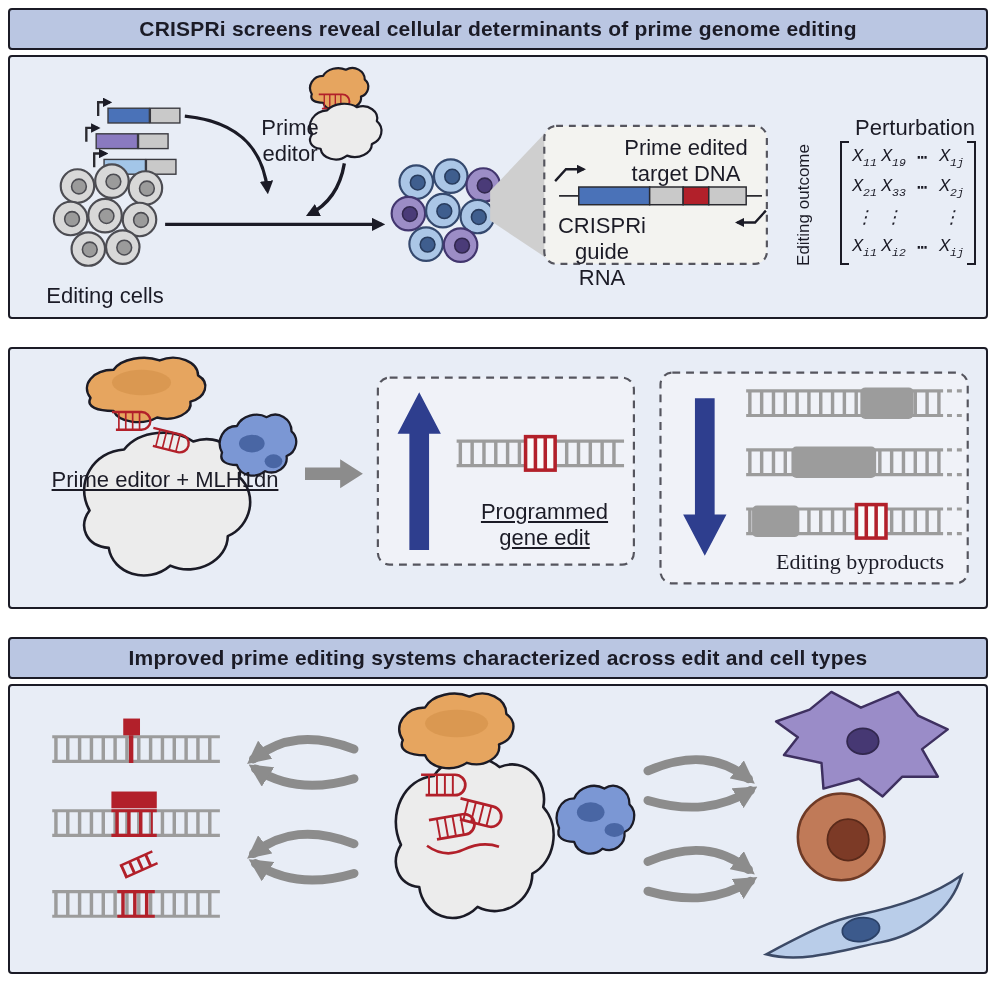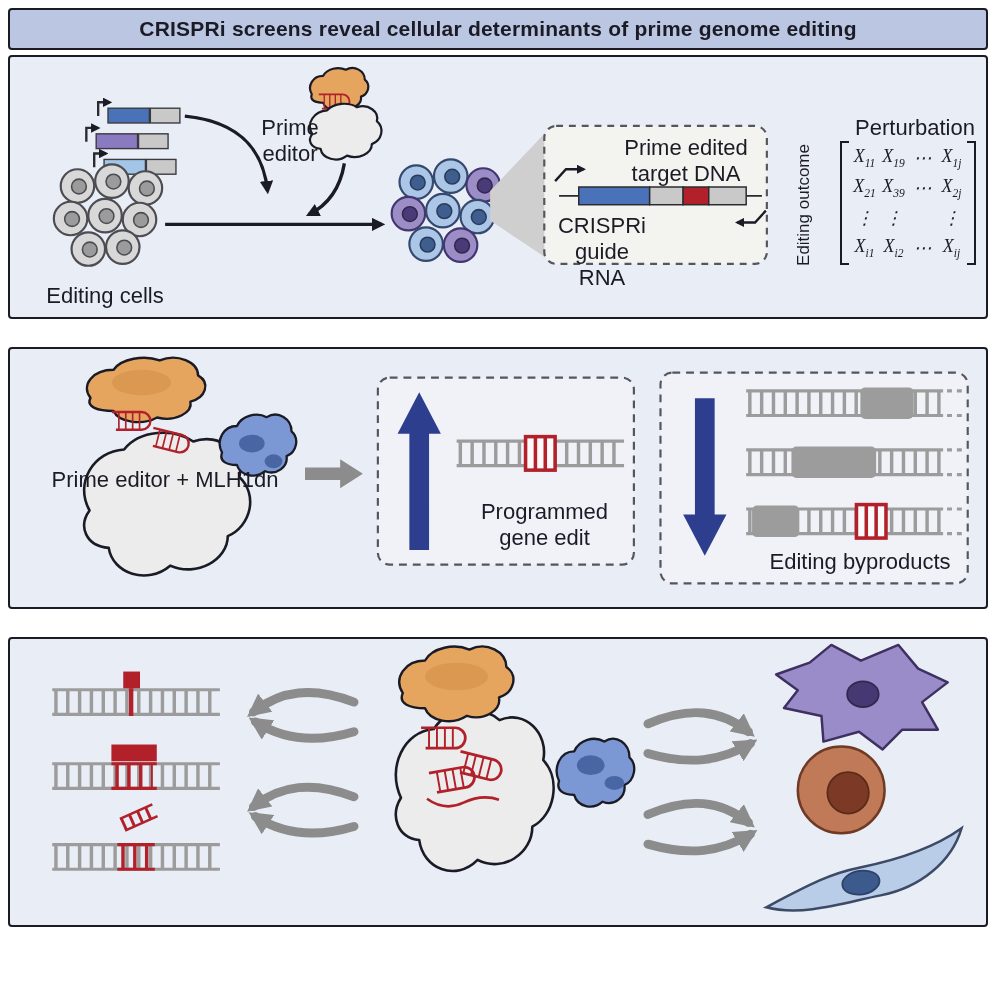--- a/index.html
+++ b/index.html
@@ -15,21 +15,21 @@
   svg.art { position:absolute; inset:0; width:100%; height:100%; display:block; }
   .lbl { position:absolute; font-size:22px; font-weight:500; line-height:1.18; text-align:center; }
   .vlabel { position:absolute; white-space:nowrap; font-size:17px; font-weight:500;
     transform:translate(-50%,-50%) rotate(-90deg); }
   .matrix { position:absolute; display:flex; align-items:stretch; }
   .bracket { width:9px; flex:none; }
   .bracket.l { border:2.4px solid var(--ink,#1b1b26); border-right:none; }
   .bracket.r { border:2.4px solid var(--ink,#1b1b26); border-left:none; }
   .mgrid { display:grid; grid-template-columns:repeat(4,29px); grid-auto-rows:30px;
     align-items:center; justify-items:center; padding:2px 1px; }
-  .mcell { font-family:Liberation Serif, serif; font-style:italic; font-size:18px; line-height:1; }
+  .mcell { font-family:Liberation Mono, monospace; font-style:italic; font-size:18px; line-height:1; }
   .mcell sub { font-size:11.5px; }
 </style>
 </head>
 <body>
 
 <svg aria-hidden="true" style="position:absolute;width:0;height:0">
   <defs>
     <marker id="ah-dark" viewBox="0 0 10 10" refX="7.5" refY="5" markerWidth="4" markerHeight="4" orient="auto">
       <path d="M0,0 L10,5 L0,10 Z" fill="#1b1b26"></path>
     </marker>
@@ -151,21 +151,21 @@
       <div class="lbl" style="left:838px;top:58px;width:134px;">Perturbation</div>
       <div class="vlabel" style="left:794px;top:148px;">Editing outcome</div>
       <div class="matrix" style="left:830px;top:84px;height:124px;">
         <div class="bracket l"></div>
         <div class="mgrid">
             <span class="mcell"><span>X</span><sub>11</sub></span>
             <span class="mcell"><span>X</span><sub>19</sub></span>
             <span class="mcell"><span>⋯</span></span>
             <span class="mcell"><span>X</span><sub>1j</sub></span>
             <span class="mcell"><span>X</span><sub>21</sub></span>
-            <span class="mcell"><span>X</span><sub>39</sub></span>
+            <span class="mcell"><span>X</span><sub>33</sub></span>
             <span class="mcell"><span>⋯</span></span>
             <span class="mcell"><span>X</span><sub>2j</sub></span>
             <span class="mcell"><span>⋮</span></span>
             <span class="mcell"><span>⋮</span></span>
             <span class="mcell"><span></span></span>
             <span class="mcell"><span>⋮</span></span>
             <span class="mcell"><span>X</span><sub>i1</sub></span>
             <span class="mcell"><span>X</span><sub>i2</sub></span>
             <span class="mcell"><span>⋯</span></span>
             <span class="mcell"><span>X</span><sub>ij</sub></span>
@@ -207,27 +207,30 @@
           <rect x="46" y="-2" width="86" height="32" rx="5" fill="#9c9c9c"></rect>
           <path d="M204,1.5 H222 M204,26.5 H222" fill="none" stroke="#9c9c9c" stroke-width="3.2" stroke-dasharray="5 5"></path>
         </g>
         <g transform="translate(742,161)">
           <use href="#ladder200"></use>
           <rect x="6" y="-2" width="48" height="32" rx="5" fill="#9c9c9c"></rect>
           <use href="#red-edit" transform="translate(112,-3)"></use>
           <path d="M204,1.5 H222 M204,26.5 H222" fill="none" stroke="#9c9c9c" stroke-width="3.2" stroke-dasharray="5 5"></path>
         </g>
       </svg>
-      <div class="lbl" style="left:26px;top:118px;width:258px;">Prime editor + MLH1dn</div>
-      <div class="lbl" style="left:462px;top:150px;width:145px;">Programmed gene edit</div>
-      <div class="lbl" style="left:758px;top:200px;width:184px;">Editing byproducts</div>
+      <div class="lbl" style="left:26px;top:118px;width:258px;text-decoration:underline;">Prime editor + MLH1dn</div>
+      <div class="lbl" style="left:462px;top:150px;width:145px;text-decoration:underline;">Programmed gene edit</div>
+      <div class="lbl" style="left:758px;top:200px;width:184px;font-family:Liberation Serif, serif;">Editing byproducts</div>
     </div>
   </section>
 
   <section class="panel">
+    <header class="bar">
+      <h2>Improved prime editing systems characterized across edit and cell types</h2>
+    </header>
     <div class="content" style="height:290px">
       <svg class="art" viewBox="0 0 980 290">
         <g transform="translate(38,50)">
           <use href="#ladder170"></use>
           <rect x="72" y="-17" width="17" height="17" fill="#b2202a"></rect>
           <path d="M80,0 V28" stroke="#b2202a" stroke-width="4.5"></path>
         </g>
         <g transform="translate(38,125)">
           <use href="#ladder170"></use>
           <rect x="60" y="-18" width="46" height="17" fill="#b2202a"></rect>

